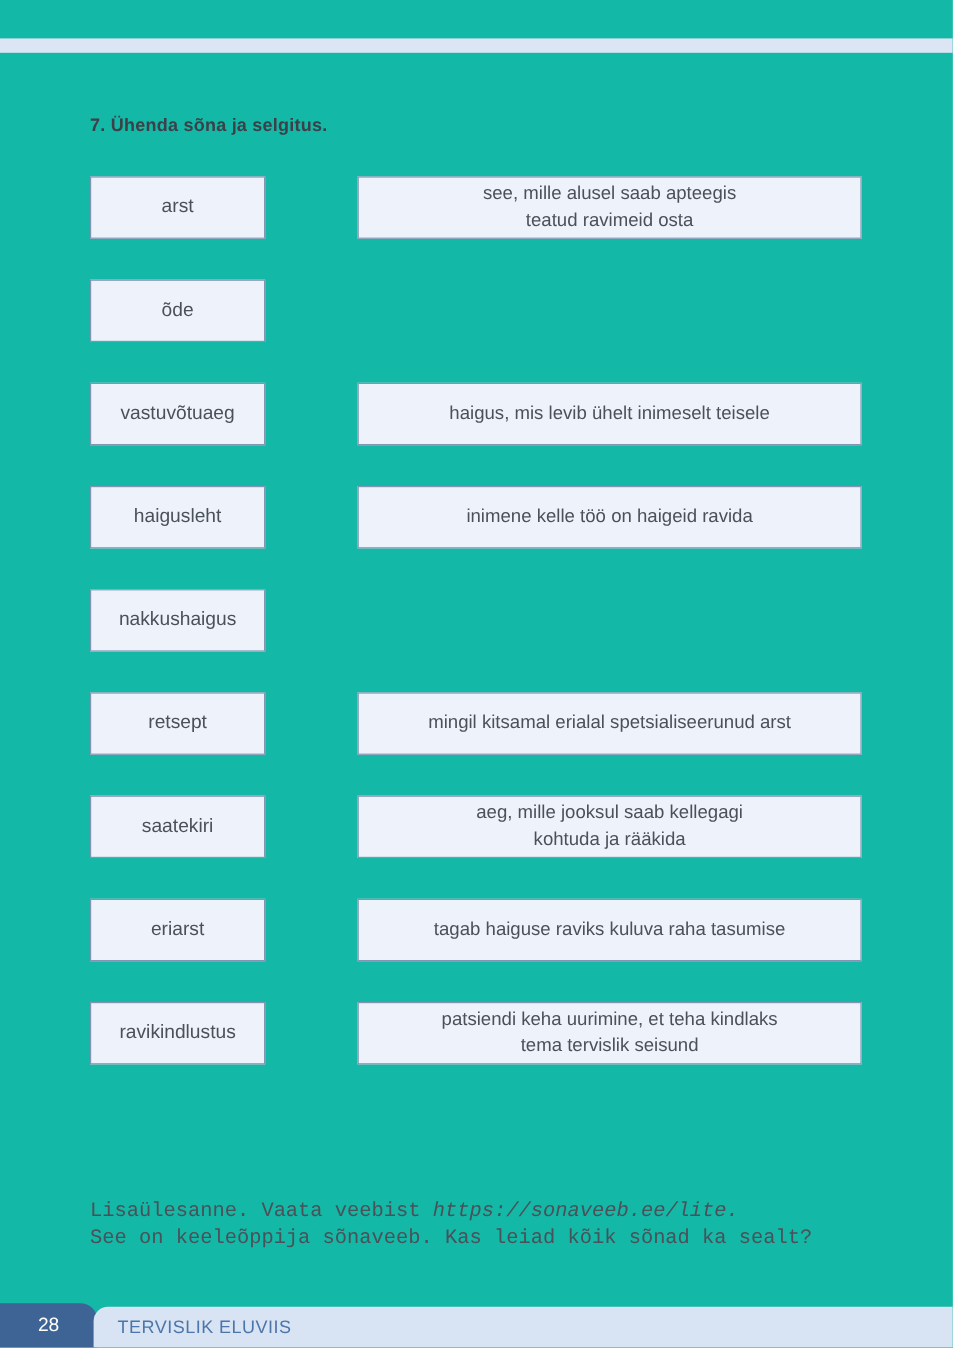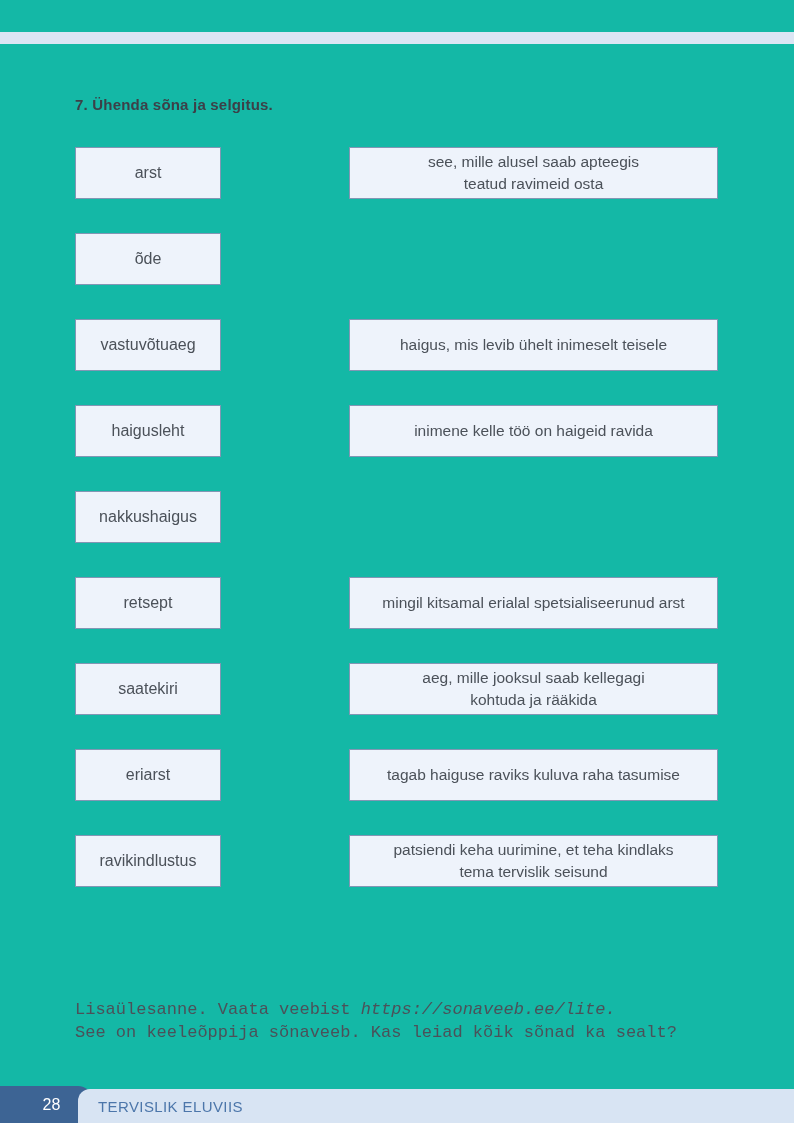--- a/index.html
+++ b/index.html
@@ -55,21 +55,21 @@
     box-sizing:border-box;
     background:var(--c-box-fill);
     border:1px solid var(--c-box-border);
     display:flex;
     align-items:center;
     justify-content:center;
     text-align:center;
     color:var(--c-text);
   }
   .word-box{width:146px;font-size:16px;}
-  .def-box{width:369px;font-size:15.5px;}
+  .def-box{width:420px;font-size:15.5px;}
   .def{white-space:pre-line;line-height:1.42;}
   .note{
     position:absolute;
     left:75px;top:998px;
     margin:0;
     font-size:17px;
     line-height:23px;
     color:var(--c-text);
     font-family:Liberation Mono, monospace;
   }
@@ -78,21 +78,20 @@
     position:absolute;
     left:0;top:1086px;
     width:81px;height:37px;
     background:var(--c-footer-dark);
     border-top-right-radius:14px;
     color:#ffffff;
     font-size:16px;
     display:flex;
     align-items:center;
     justify-content:center;
-    padding-left:11px;
   }
   .footer-bar{
     position:absolute;
     left:78px;right:0;top:1089px;height:34px;
     background:var(--c-footer-light);
     border-top-left-radius:12px;
     display:flex;
     align-items:center;
     padding-left:20px;
     box-sizing:border-box;

